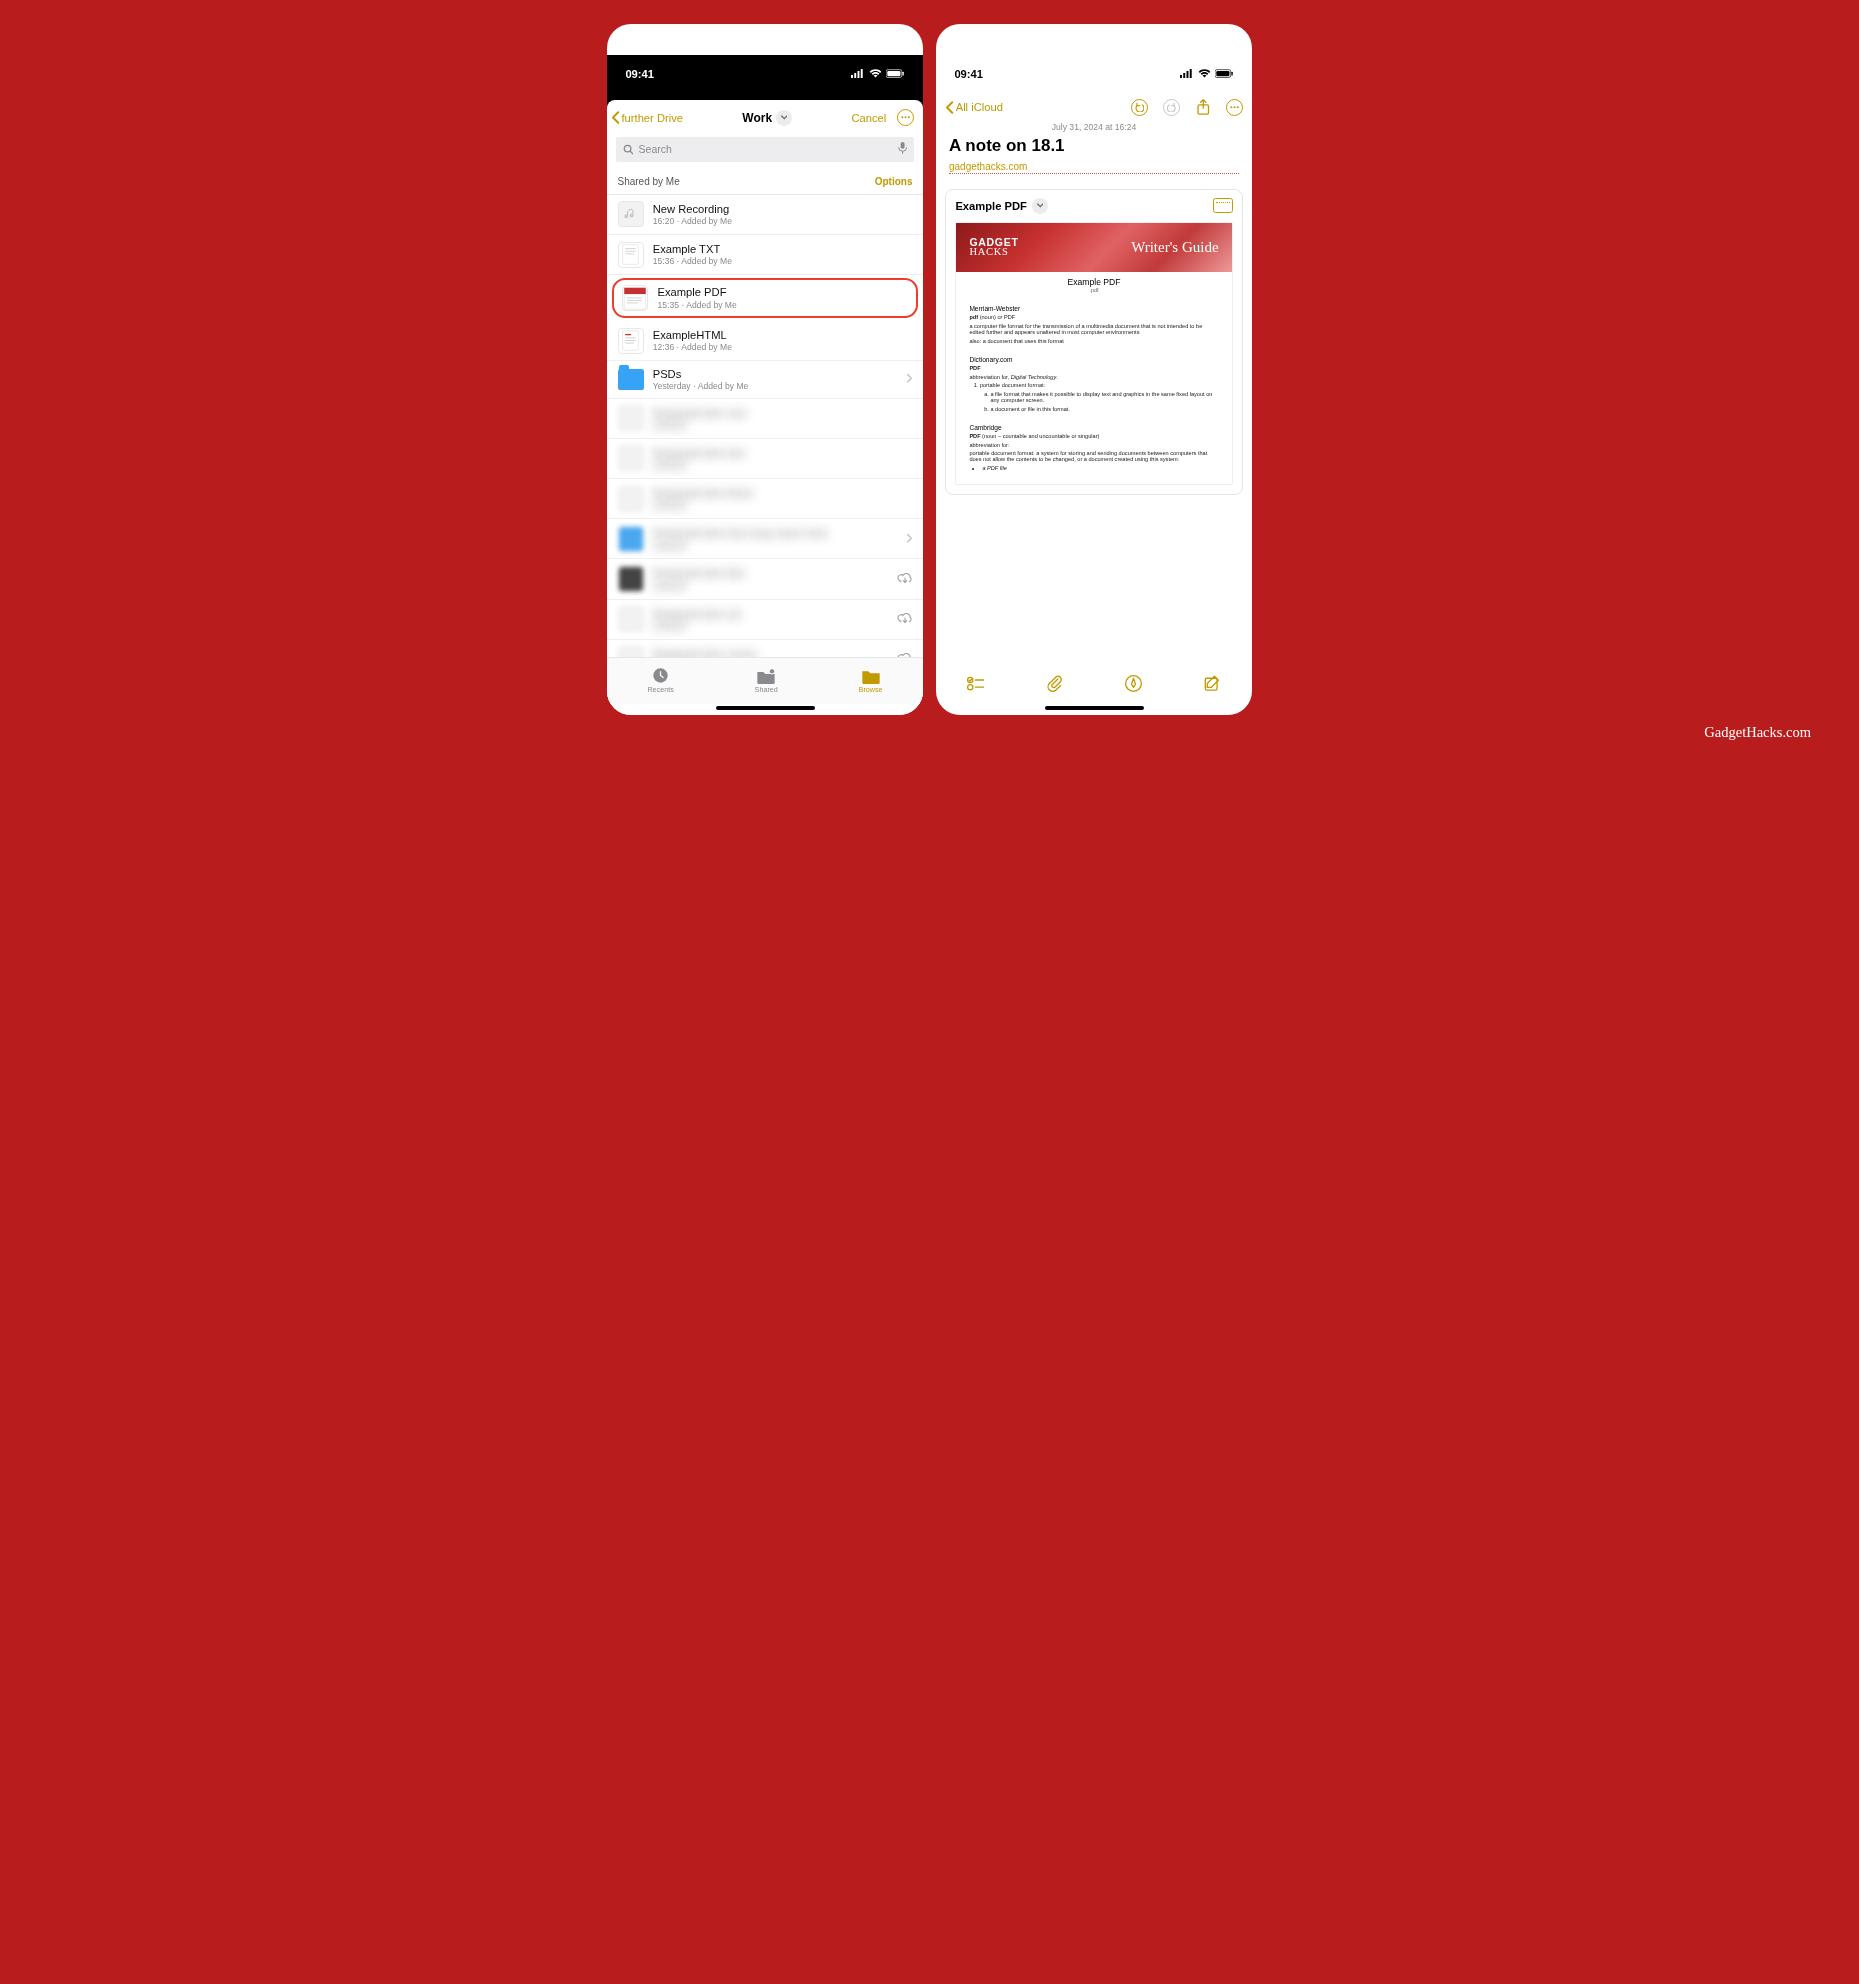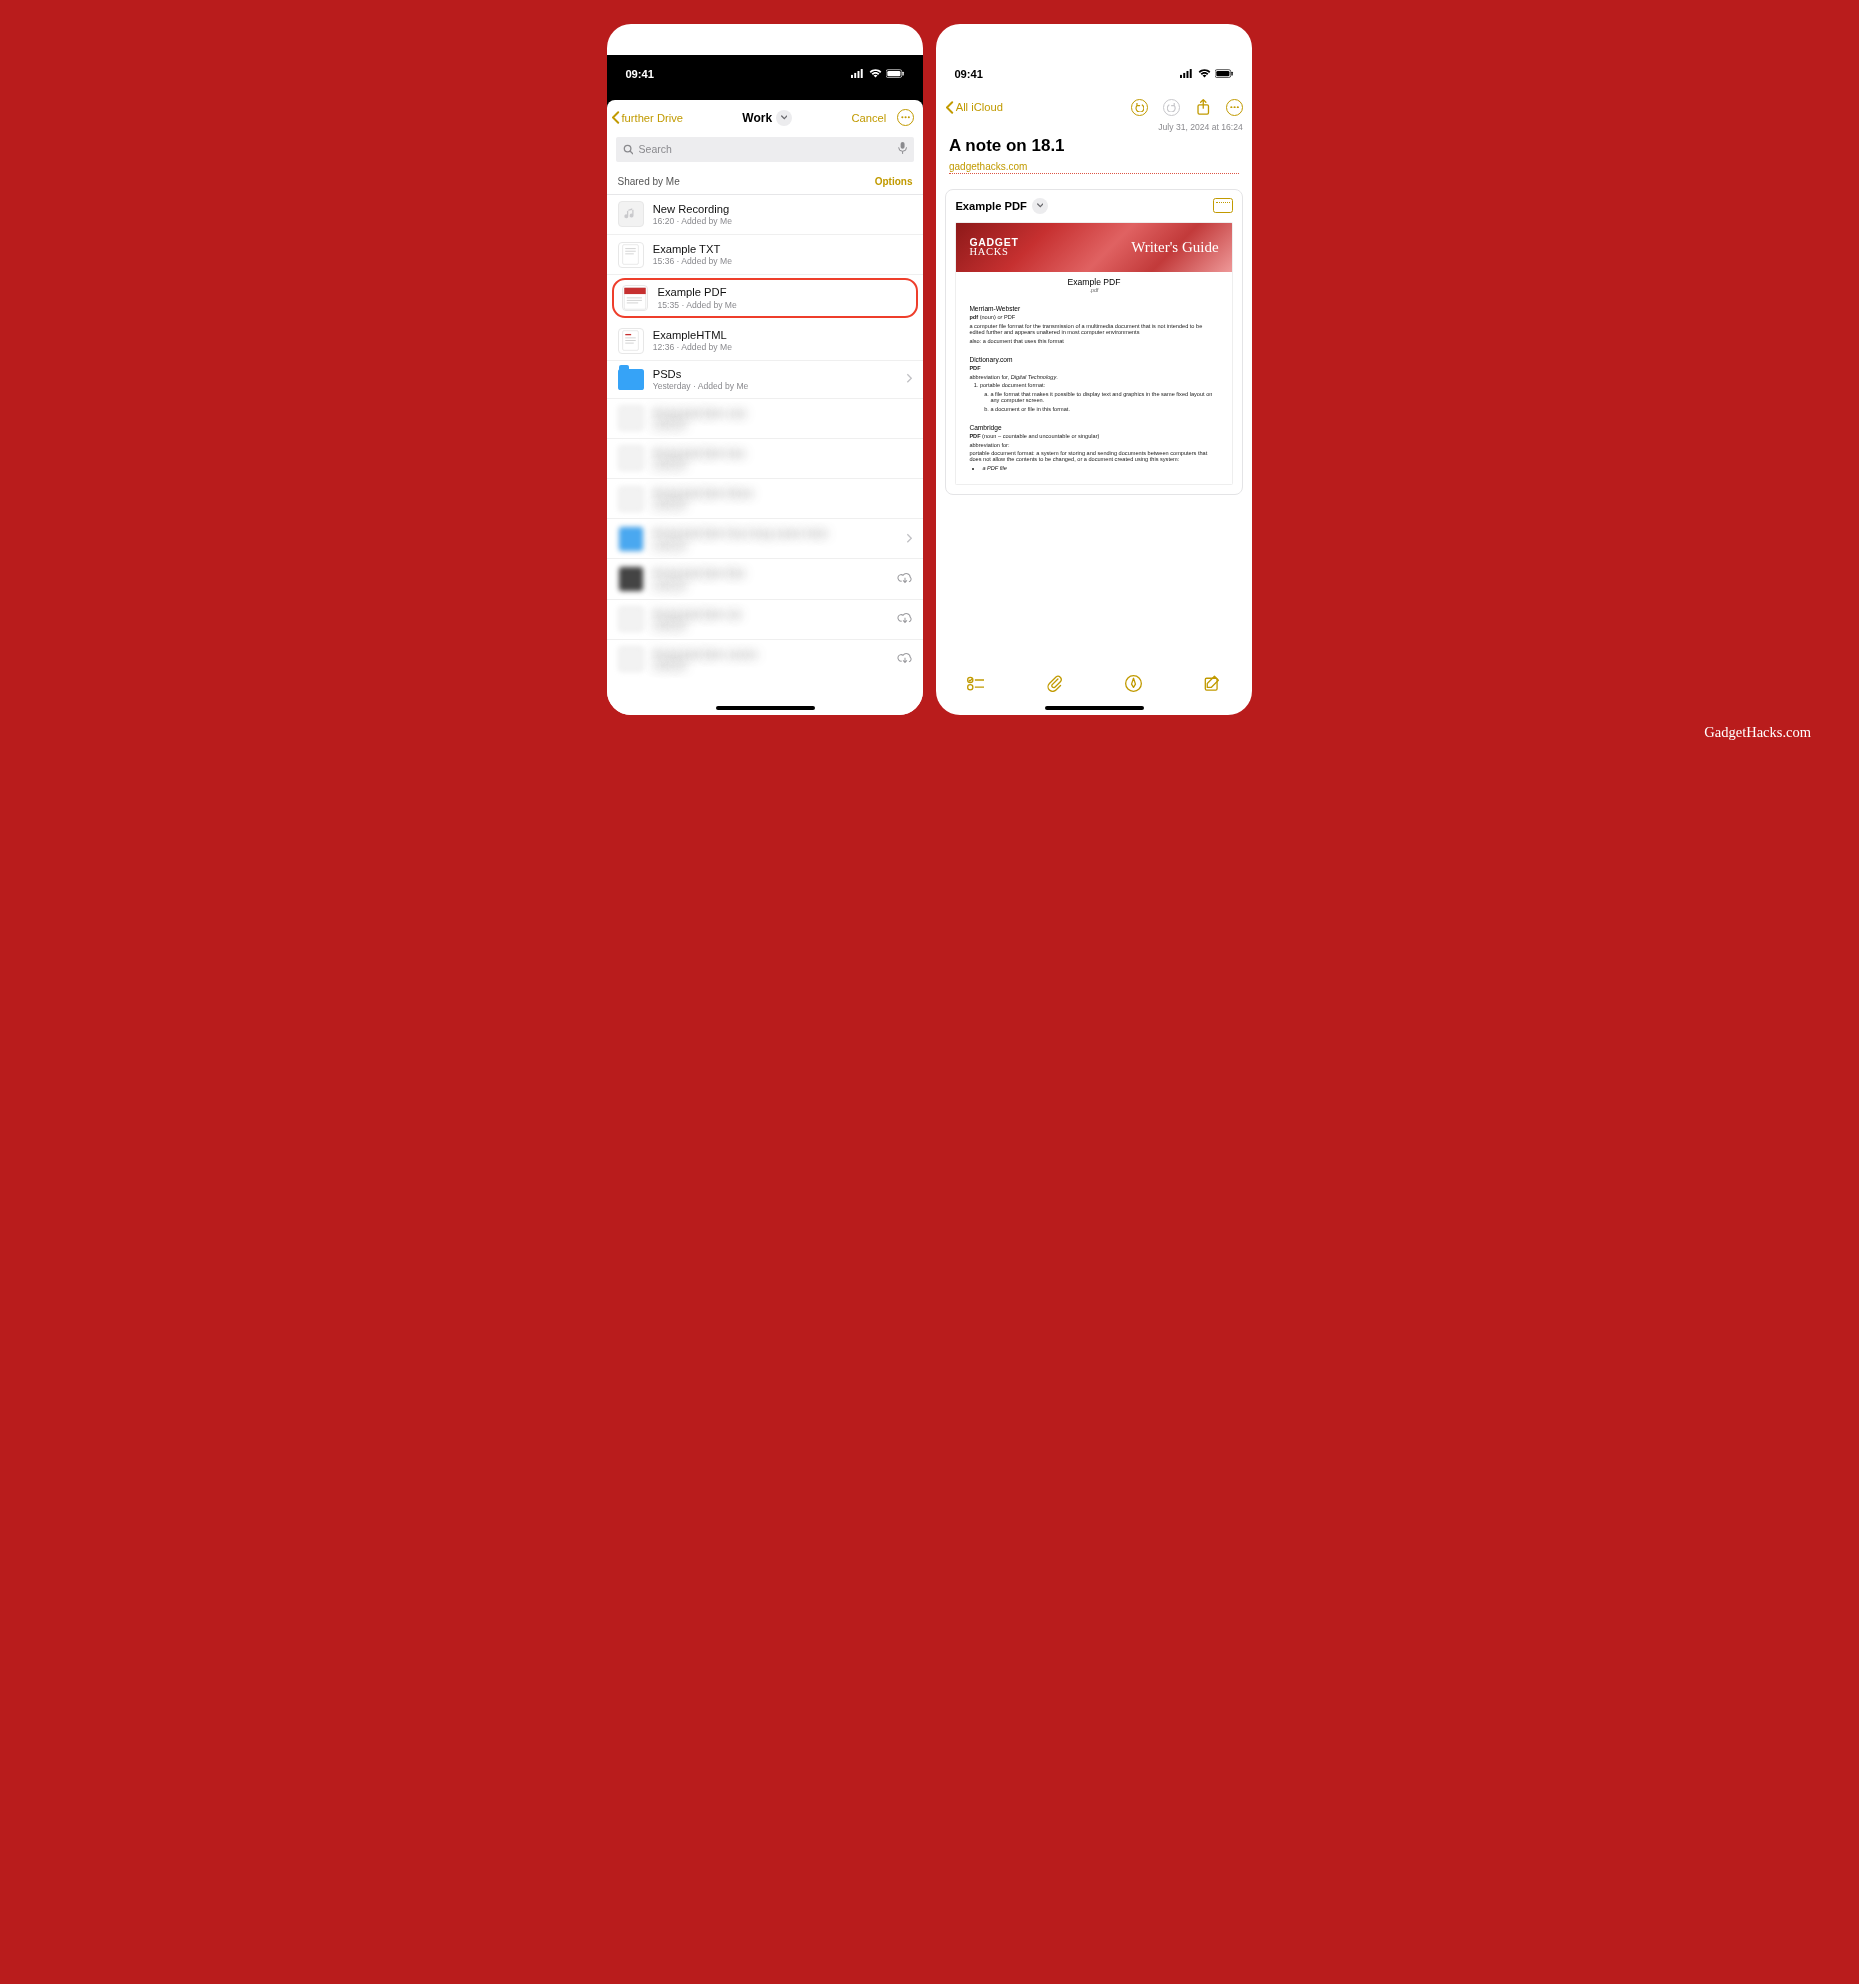--- a/index.html
+++ b/index.html
@@ -90,21 +90,21 @@
     margin: 2.6px auto 5.3px; }
 
   
   .notes-top { padding: 6.6px 9.2px 0; }
   .notes-nav { display: flex; align-items: center; justify-content: space-between; }
   .notes-back { display: flex; align-items: flex-start; gap: 1.3px; color: #c19a00; font-size: 11.2px; }
   .notes-actions { display: flex; gap: 14.5px; align-items: center; }
   .act { width: 17px; height: 17px; display: flex; align-items: center; justify-content: center; }
   .act.circle { border: 1.3px solid #c19a00; border-radius: 50%; color: #c19a00; }
   .act.circle.dim { border-color: #c7c7cb; color: #c7c7cb; }
-  .notes-date { text-align: right; color: #8a8a8e; font-size: 8.6px; margin-top: 6.6px; }
+  .notes-date { text-align: center; color: #8a8a8e; font-size: 8.6px; margin-top: 6.6px; }
   .notes-title { font-size: 17px; font-weight: 800; padding: 4px 13px 2.6px; }
   .notes-link { margin: 2.6px 13px 0; color: #c19a00; font-size: 10px;
     border-bottom: 1.3px dotted #d54; display: inline-block; padding-bottom: 0.7px; }
   .attach {
     margin: 14.5px 9.2px 0; border: 0.7px solid #e4e4e6; border-radius: 8px;
     background: #fff; overflow: hidden; padding-bottom: 9.2px;
   }
   .attach-head {
     display: flex; align-items: center; justify-content: space-between; padding: 8px 9.2px;
   }
@@ -369,20 +369,42 @@
               <div class="name">Redacted item seven</div>
               <div class="sub">redacted</div>
             </div>
           <div class="tail"><svg width="16" height="13" viewBox="0 0 24 20">
                 <path d="M7 14 a5 5 0 1 1 2 -9 a6 6 0 0 1 11 3 a4 4 0 0 1 -2 7" fill="none" stroke="#9a9a9e" stroke-width="1.6"></path>
                 <path d="M12 9 v7 m-3 -3 l3 3 l3 -3" fill="none" stroke="#9a9a9e" stroke-width="1.6"></path>
               </svg></div>
         </div>
       </div>
 
+      <div class="tabbar">
+        <div class="tab">
+          <svg width="17" height="17" viewBox="0 0 26 26">
+              <circle cx="13" cy="13" r="11" fill="#8a8a8e"></circle>
+              <path d="M13 7 v6 l4 3" stroke="#fafafa" stroke-width="2" fill="none" stroke-linecap="round"></path>
+            </svg>
+          <span>Recents</span>
+        </div>
+        <div class="tab">
+          <svg width="20" height="16" viewBox="0 0 30 24">
+              <path d="M2 6 h9 l3 3 h14 v13 a2 2 0 0 1 -2 2 H4 a2 2 0 0 1 -2 -2 Z" fill="#8a8a8e"></path>
+              <circle cx="24" cy="5" r="4" fill="#8a8a8e" stroke="#fafafa" stroke-width="1.5"></circle>
+            </svg>
+          <span>Shared</span>
+        </div>
+        <div class="tab active">
+          <svg width="20" height="16" viewBox="0 0 30 24">
+              <path d="M2 5 h9 l3 3 h14 v14 a2 2 0 0 1 -2 2 H4 a2 2 0 0 1 -2 -2 Z" fill="#c19a00"></path>
+            </svg>
+          <span>Browse</span>
+        </div>
+      </div>
       <div class="home-ind"></div>
     </div>
   </div>
 
   <div class="phone">
     <div class="statusbar">
       <span>09:41</span>
       <span class="sb-right">
         <span class="sb-icon">
           <svg width="13" height="9.2" viewBox="0 0 20 14">

